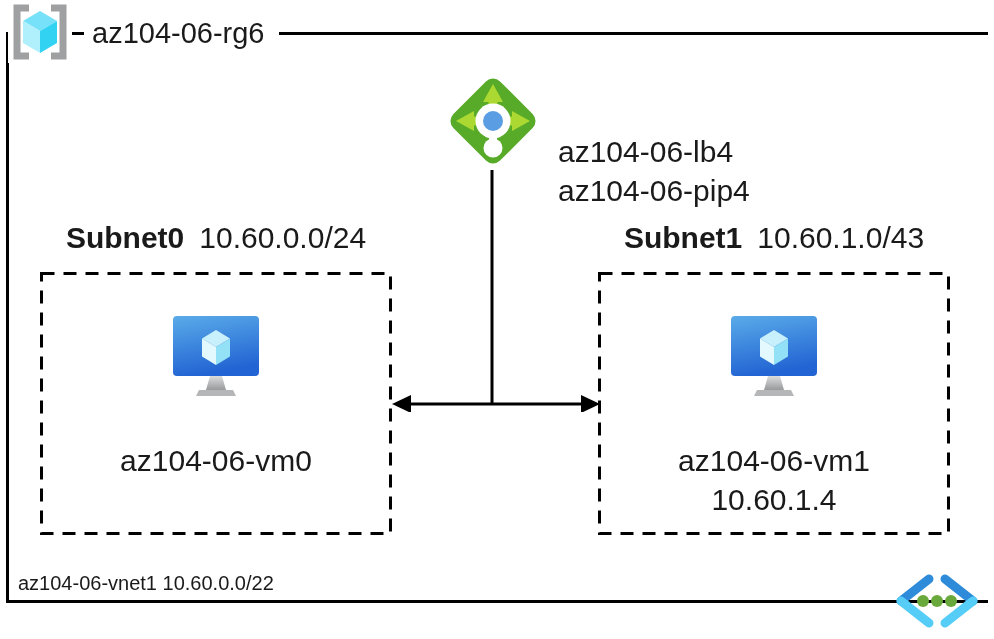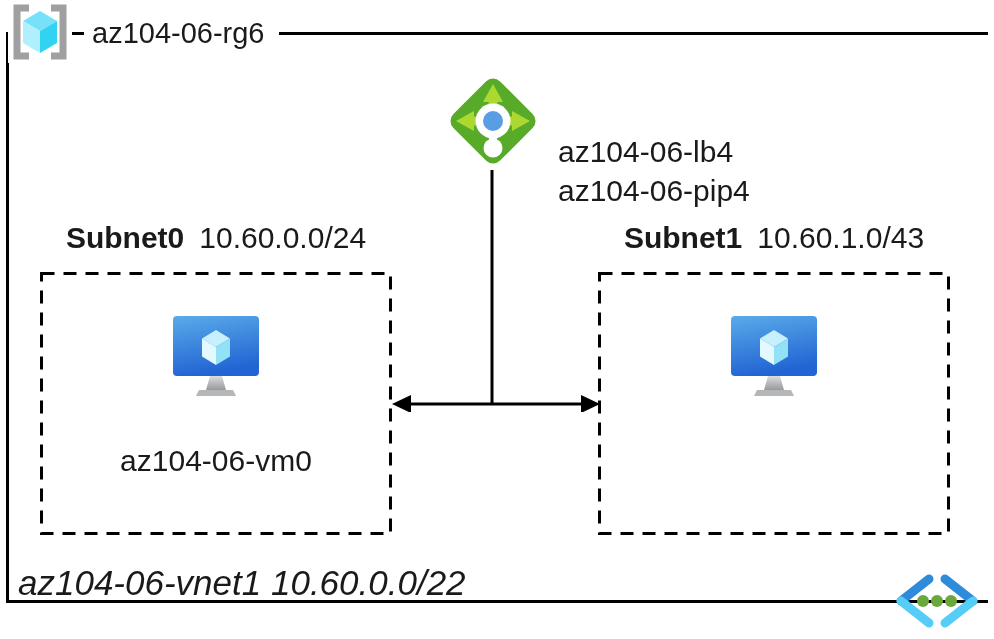--- a/index.html
+++ b/index.html
@@ -17,21 +17,21 @@
     background:#fff; padding:0 14px 0 8px; white-space:nowrap;
   }
   .lb-labels { left:558px; top:85px; font-size:30px; line-height:39px; white-space:nowrap;margin-top:47px; }
   .subnet-label {
     top:220px; width:352px; text-align:center; font-size:30px;
     line-height:36px; white-space:nowrap;
   }
   .subnet-label .sname { font-weight:bold;margin-top:37px; }
   .subnet-label .cidr { margin-left:15px; }
   .vm-caption { top:441px; width:352px; text-align:center; font-size:30px; line-height:39px; }
-  .vnet-label { left:18px; top:566px; font-size:35px; line-height:34px; white-space:nowrap;font-style:italic; }
+  .vnet-label { left:18px; top:566px; font-size:20px; line-height:34px; white-space:nowrap; }
   svg { display:block; }
 </style>
 </head>
 <body>
 
 <div class="stage">
 
   <svg width="0" height="0" style="position:absolute" aria-hidden="true">
     <defs>
       <linearGradient id="vm-screen" x1="0" y1="0" x2="0.25" y2="1">
@@ -108,20 +108,24 @@
     <rect x="1.5" y="1.5" width="349" height="260" fill="none" stroke="#000" stroke-width="3" stroke-dasharray="13 9"></rect>
   </svg>
   <svg class="abs" style="left:726px; top:314px" width="96" height="84" viewBox="0 0 96 84">
     <rect x="5" y="2" width="86" height="60" rx="4" fill="url(#vm-screen)"></rect>
     <polygon points="48,16 62,24.5 48,33 34,24.5" fill="#c8f0fc"></polygon>
     <polygon points="34,24.5 48,33 48,51 34,42.5" fill="#e4f9fe"></polygon>
     <polygon points="62,24.5 48,33 48,51 62,42.5" fill="#93e1f7"></polygon>
     <polygon points="42,62 54,62 58,76 38,76" fill="url(#vm-stand)"></polygon>
     <polygon points="31,76 65,76 68,82 28,82" fill="#b4b6b8"></polygon>
   </svg>
+  <div class="abs vm-caption" style="left:598px">
+    <div>az104-06-vm1</div>
+    <div>10.60.1.4</div>
+  </div>
 
   <div class="abs vnet-label">az104-06-vnet1 10.60.0.0/22</div>
 
   <svg class="abs" style="left:893px; top:568px" width="88" height="66" viewBox="0 0 88 66">
     <line x1="36" y1="11" x2="8" y2="33" stroke="#2e8bd9" stroke-width="9" stroke-linecap="round"></line>
     <line x1="8" y1="33" x2="36" y2="55" stroke="#55cdf6" stroke-width="9" stroke-linecap="round"></line>
     <line x1="52" y1="11" x2="80" y2="33" stroke="#2e8bd9" stroke-width="9" stroke-linecap="round"></line>
     <line x1="80" y1="33" x2="52" y2="55" stroke="#55cdf6" stroke-width="9" stroke-linecap="round"></line>
     <circle cx="30" cy="33" r="6" fill="#69a83b"></circle>
     <circle cx="44" cy="33" r="6" fill="#69a83b"></circle>

